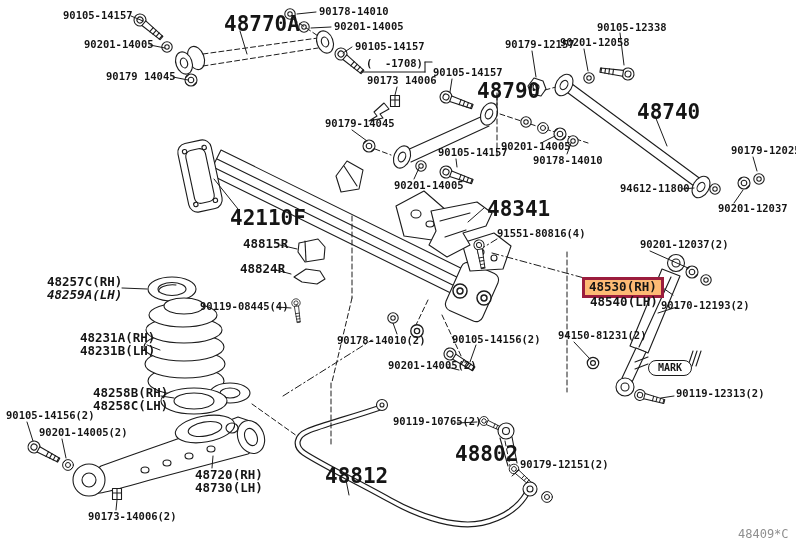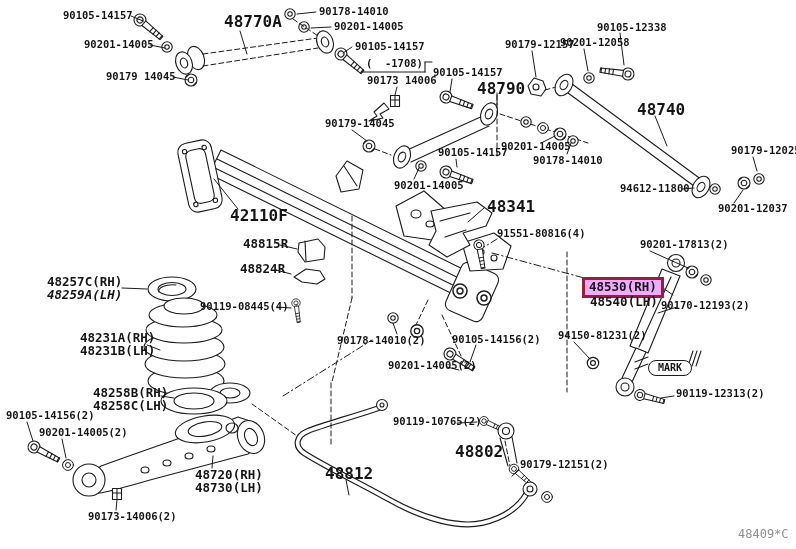--- a/index.html
+++ b/index.html
@@ -10,26 +10,26 @@
   svg .wh{fill:#fff;}
   svg .ds{stroke-dasharray:5 3;stroke-width:1;}
   svg .dd{stroke-dasharray:7 3 1.5 3;stroke-width:1;}
   svg .ldr{stroke-width:1;}
   svg .tube{stroke-width:6;}
   svg .tubein{stroke:#fff;stroke-width:3.6;}
   #labels-layer{position:absolute;left:0;top:0;width:716px;height:549px;}
   .lbl{position:absolute;white-space:pre;color:#151515;font-weight:700;line-height:1;}
   .lbl.s{font-size:10.5px;}
   .lbl.m{font-size:12.5px;}
-  .lbl.b{font-size:16px;}
+  .lbl.b{font-size:21px;}
   .lbl.note{font-size:10.5px;}
   .lbl.tag{font-size:10px;border:1px solid #1c1c1c;background:#fff;
            width:42px;height:14px;text-align:center;line-height:14px;font-weight:700;}
   .lbl.wm{color:#8f8f8f;font-weight:400;font-size:12px;}
-  .lbl.boxed{border:3px solid #9b1d3d;padding:1px 4px;background:#f0abfc;}
+  .lbl.boxed{border:3px solid #9b1d3d;padding:1px 4px;background:#fdba74;}
 </style>
 </head>
 <body>
 
 <div class="stage">
 
 <svg width="796" height="549" viewBox="0 0 796 549">
   <defs>
     <g id="bolt">
       <circle class="wh" r="6"></circle>
@@ -315,21 +315,21 @@
       <div class="lbl s" style="left: 533px; top: 155px;">90178-14010</div>
       <div class="lbl s" style="left: 394px; top: 180px;">90201-14005</div>
       <div class="lbl s" style="left: 731px; top: 145px;">90179-12025</div>
       <div class="lbl s" style="left: 620px; top: 183px;">94612-11800</div>
       <div class="lbl s" style="left: 718px; top: 203px;">90201-12037</div>
       <div class="lbl b" style="left: 487px; top: 199px;">48341</div>
       <div class="lbl s" style="left: 497px; top: 228px;">91551-80816(4)</div>
       <div class="lbl b" style="left: 230px; top: 208px;">42110F</div>
       <div class="lbl m" style="left: 243px; top: 238px;">48815R</div>
       <div class="lbl m" style="left: 240px; top: 263px;">48824R</div>
-      <div class="lbl s" style="left: 640px; top: 239px;">90201-17813(2)</div>
+      <div class="lbl s" style="left: 640px; top: 239px;">90201-12037(2)</div>
       <div class="lbl m" style="left: 47px; top: 276px;">48257C(RH)</div>
       <div class="lbl m" style="left: 47px; top: 289px; font-style: italic;">48259A(LH)</div>
       <div class="lbl s" style="left: 200px; top: 301px;">90119-08445(4)</div>
       <div class="lbl m boxed" style="left: 582px; top: 277px; border-color: rgb(155, 29, 61);">48530(RH)</div>
       <div class="lbl m" style="left: 590px; top: 296px;">48540(LH)</div>
       <div class="lbl s" style="left: 661px; top: 300px;">90170-12193(2)</div>
       <div class="lbl m" style="left: 80px; top: 332px;">48231A(RH)</div>
       <div class="lbl m" style="left: 80px; top: 345px;">48231B(LH)</div>
       <div class="lbl s" style="left: 337px; top: 335px;">90178-14010(2)</div>
       <div class="lbl s" style="left: 452px; top: 334px;">90105-14156(2)</div>

